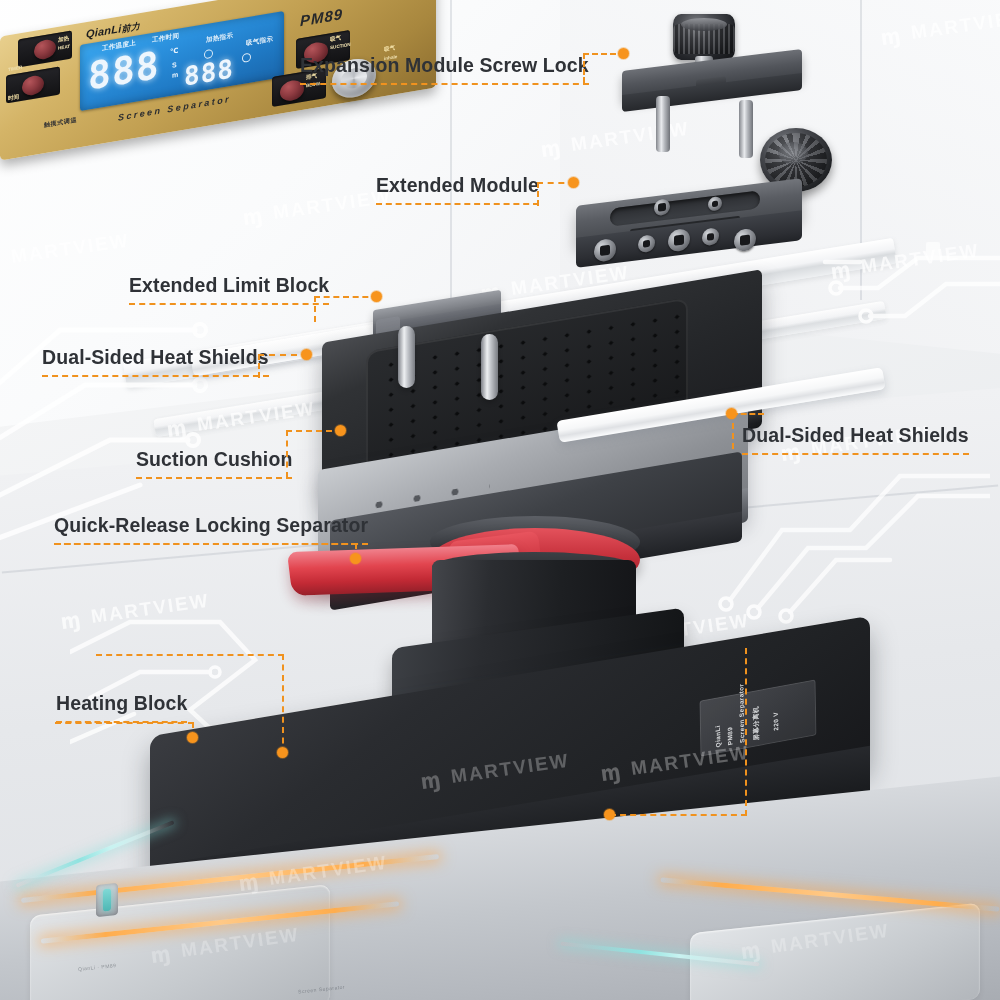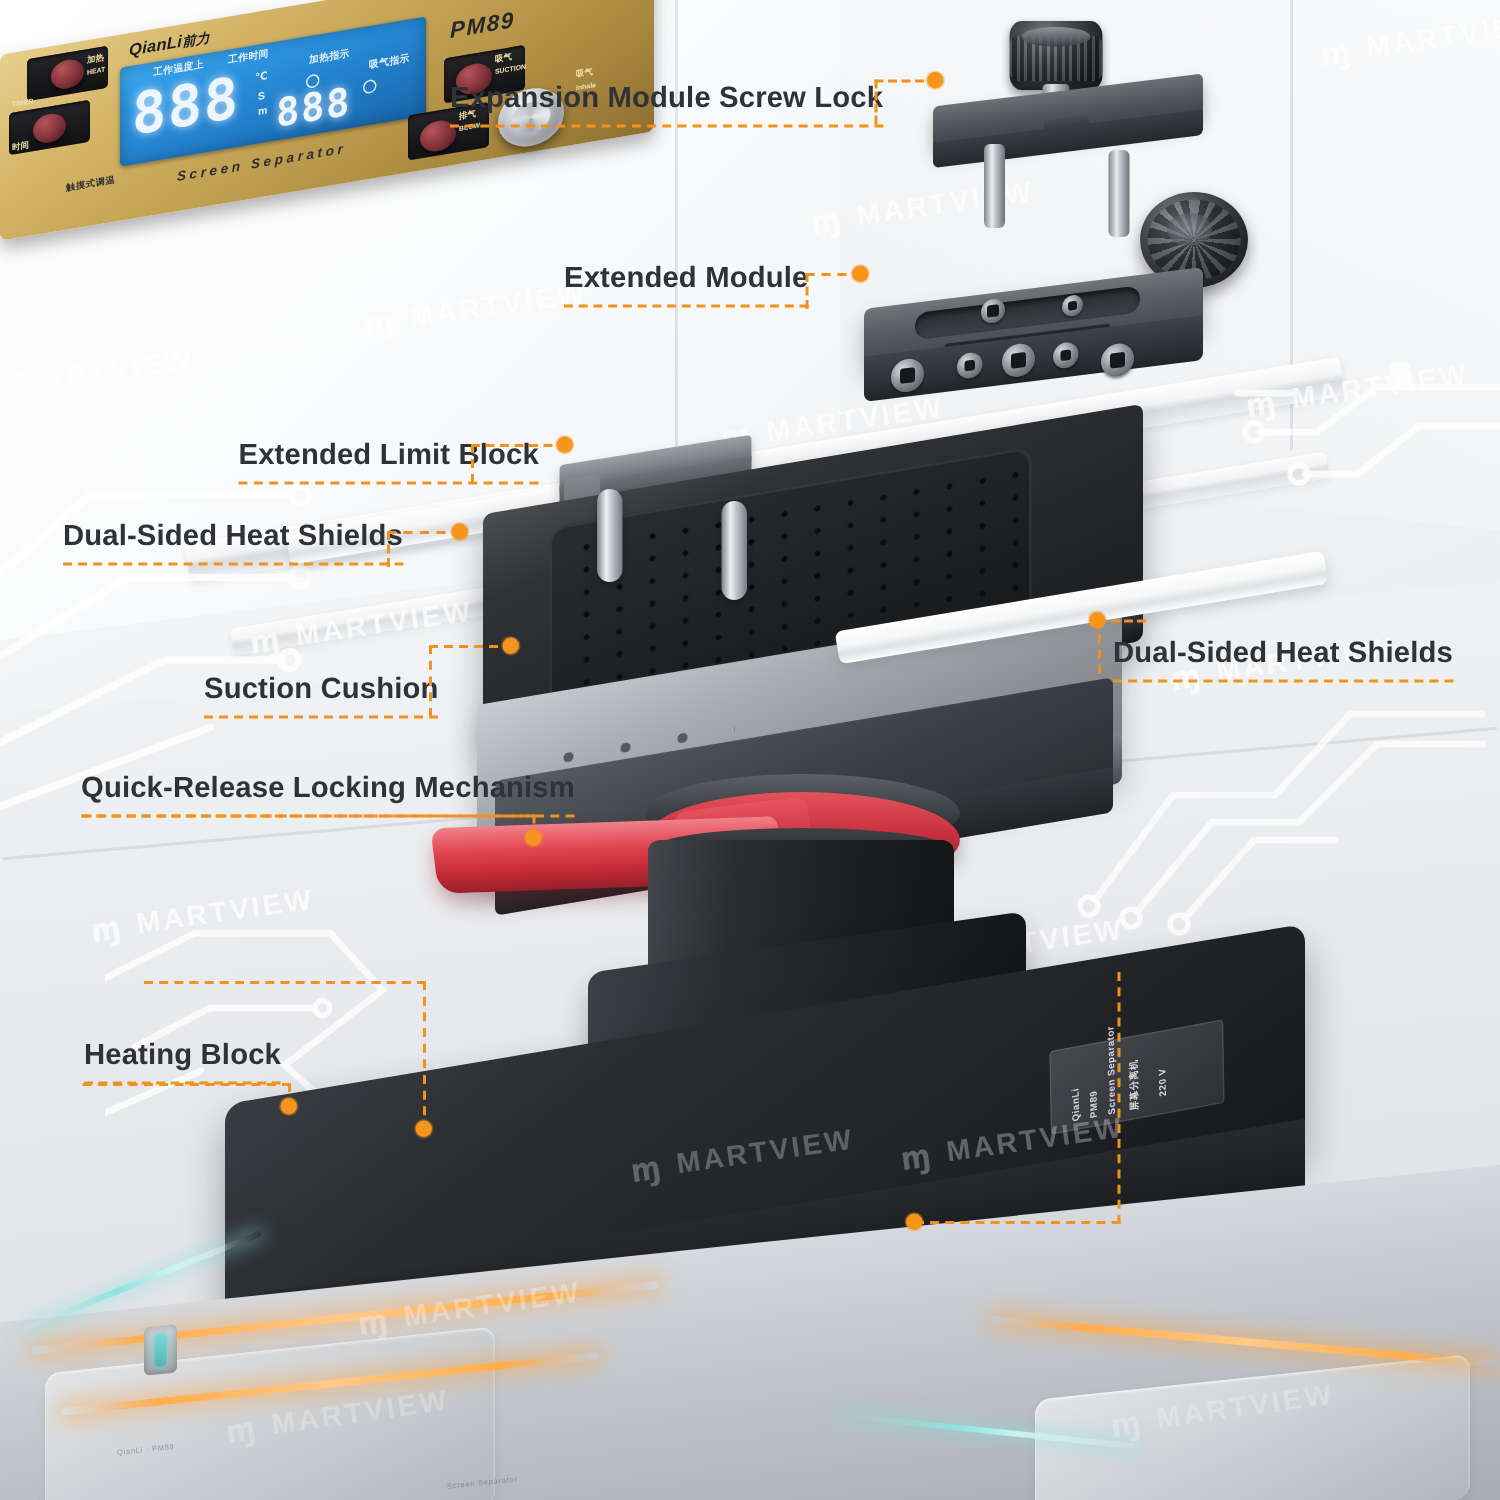--- a/index.html
+++ b/index.html
@@ -579,40 +579,40 @@
   </div>
   <div class="conn" style="left:583px;top:53px;width:40px;height:28px;border-top:2px dashed #f0921e;border-left:2px dashed #f0921e;"></div>
   <div class="dot" style="left:618px;top:48px;"></div>
 
   <div class="callout" style="left:376px;top:176px;">
     <div class="ctext">Extended Module</div>
   </div>
   <div class="conn" style="left:537px;top:182px;width:36px;height:22px;border-top:2px dashed #f0921e;border-left:2px dashed #f0921e;"></div>
   <div class="dot" style="left:568px;top:177px;"></div>
 
-  <div class="callout" style="left:129px;top:294px;margin-left:30px;">
+  <div class="callout" style="left:129px;top:276px;">
     <div class="ctext">Extended Limit Block</div>
   </div>
   <div class="conn" style="left:314px;top:296px;width:62px;height:24px;border-top:2px dashed #f0921e;border-left:2px dashed #f0921e;"></div>
   <div class="dot" style="left:371px;top:291px;"></div>
 
   <div class="callout" style="left:42px;top:348px;">
     <div class="ctext">Dual-Sided Heat Shields</div>
   </div>
   <div class="conn" style="left:258px;top:354px;width:48px;height:22px;border-top:2px dashed #f0921e;border-left:2px dashed #f0921e;"></div>
   <div class="dot" style="left:301px;top:349px;"></div>
 
   <div class="callout" style="left:136px;top:450px;">
     <div class="ctext">Suction Cushion</div>
   </div>
   <div class="conn" style="left:286px;top:430px;width:54px;height:46px;border-top:2px dashed #f0921e;border-left:2px dashed #f0921e;"></div>
   <div class="dot" style="left:335px;top:425px;"></div>
 
   <div class="callout" style="left:54px;top:516px;">
-    <div class="ctext">Quick-Release Locking Mechanism</div>
+    <div class="ctext">Quick-Release Locking Separator</div>
   </div>
   <div class="conn" style="left:356px;top:546px;width:0;height:0;"></div>
   <div class="conn" style="left:55px;top:543px;width:300px;height:16px;border-top:2px dashed #f0921e;border-right:2px dashed #f0921e;"></div>
   <div class="dot" style="left:350px;top:553px;"></div>
 
   <div class="conn" style="left:96px;top:654px;width:186px;height:98px;border-top:2px dashed #f0921e;border-right:2px dashed #f0921e;"></div>
   <div class="dot" style="left:277px;top:747px;"></div>
 
   <div class="callout" style="left:56px;top:694px;">
     <div class="ctext">Heating Block</div>

